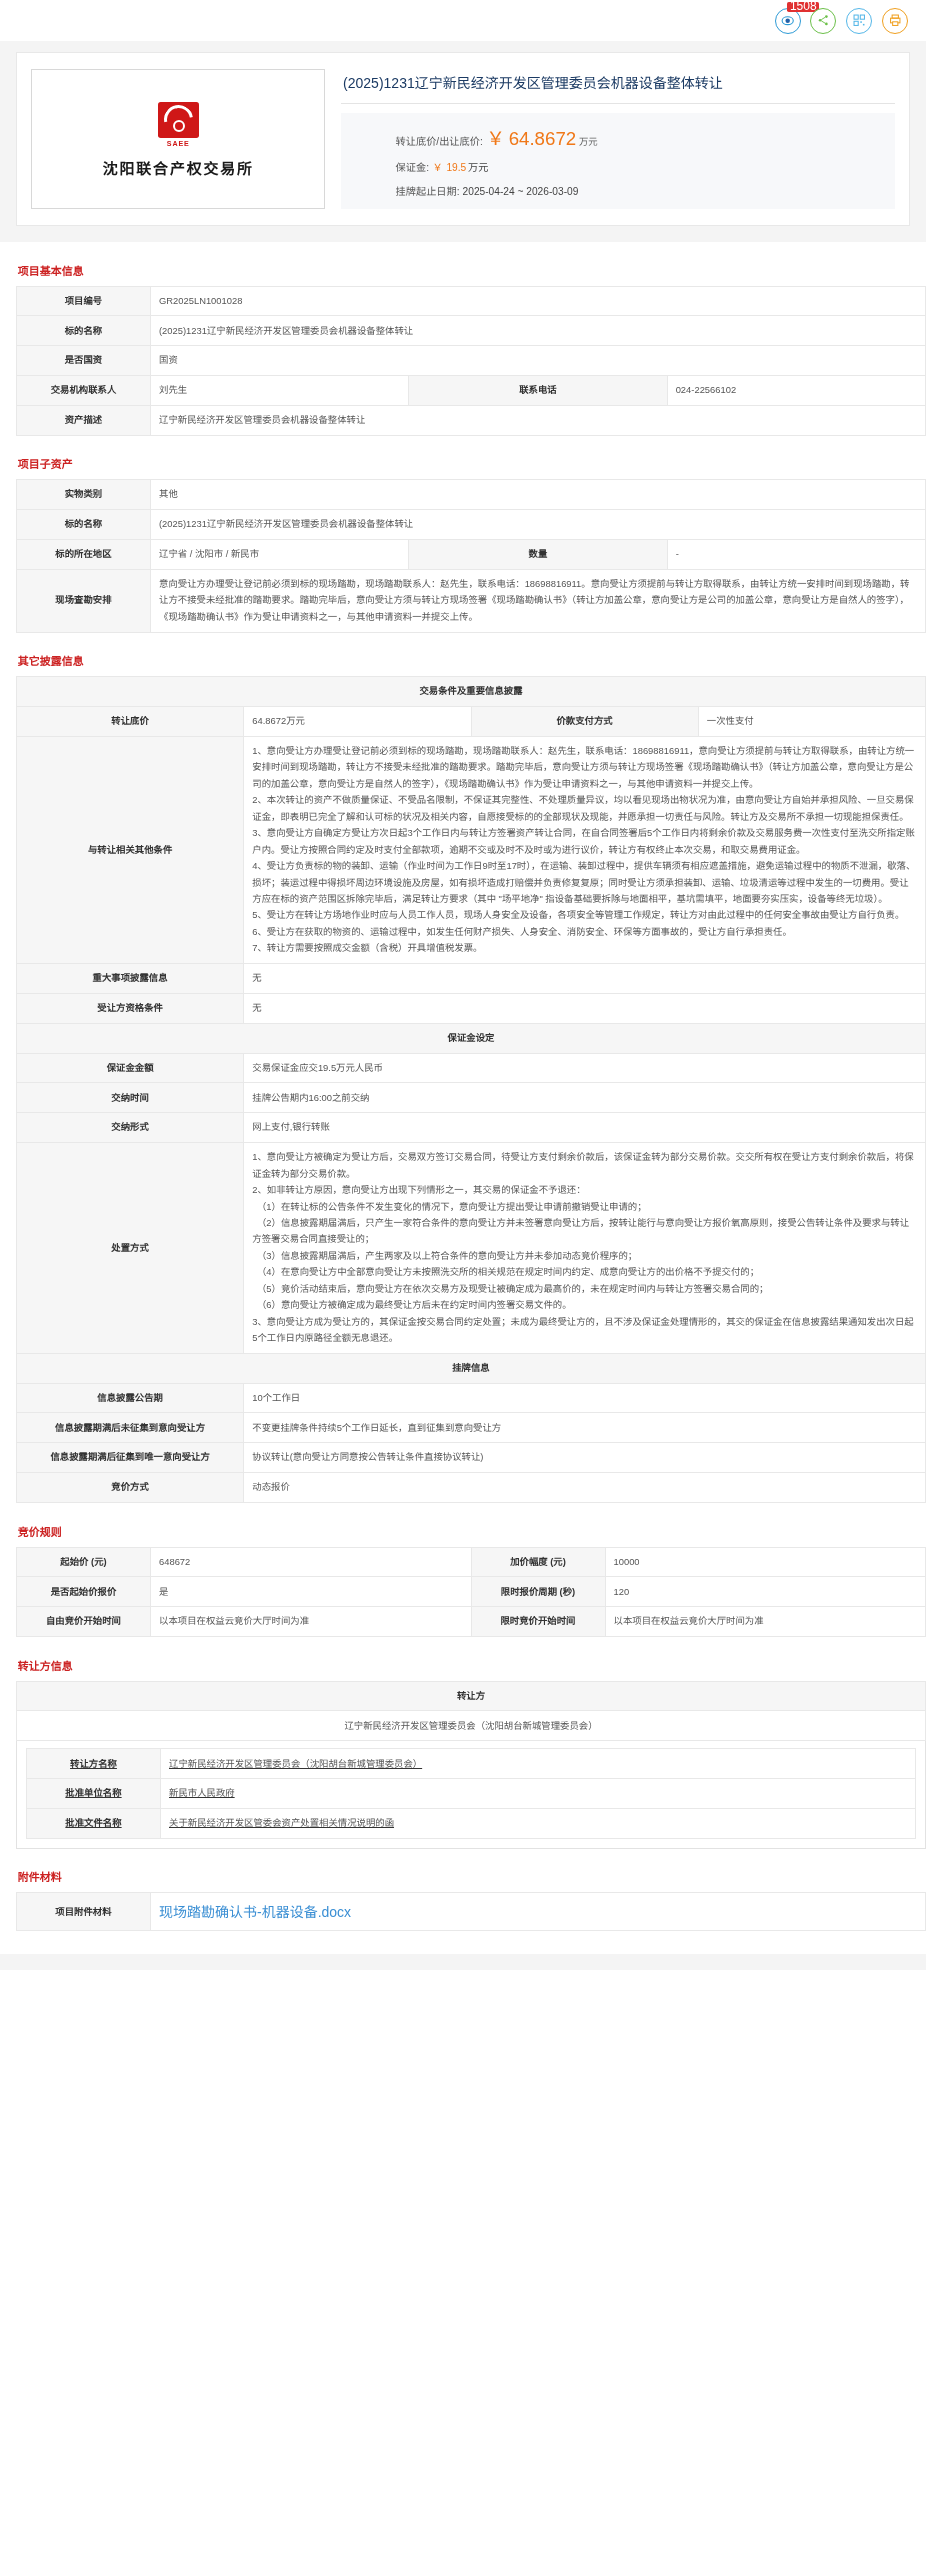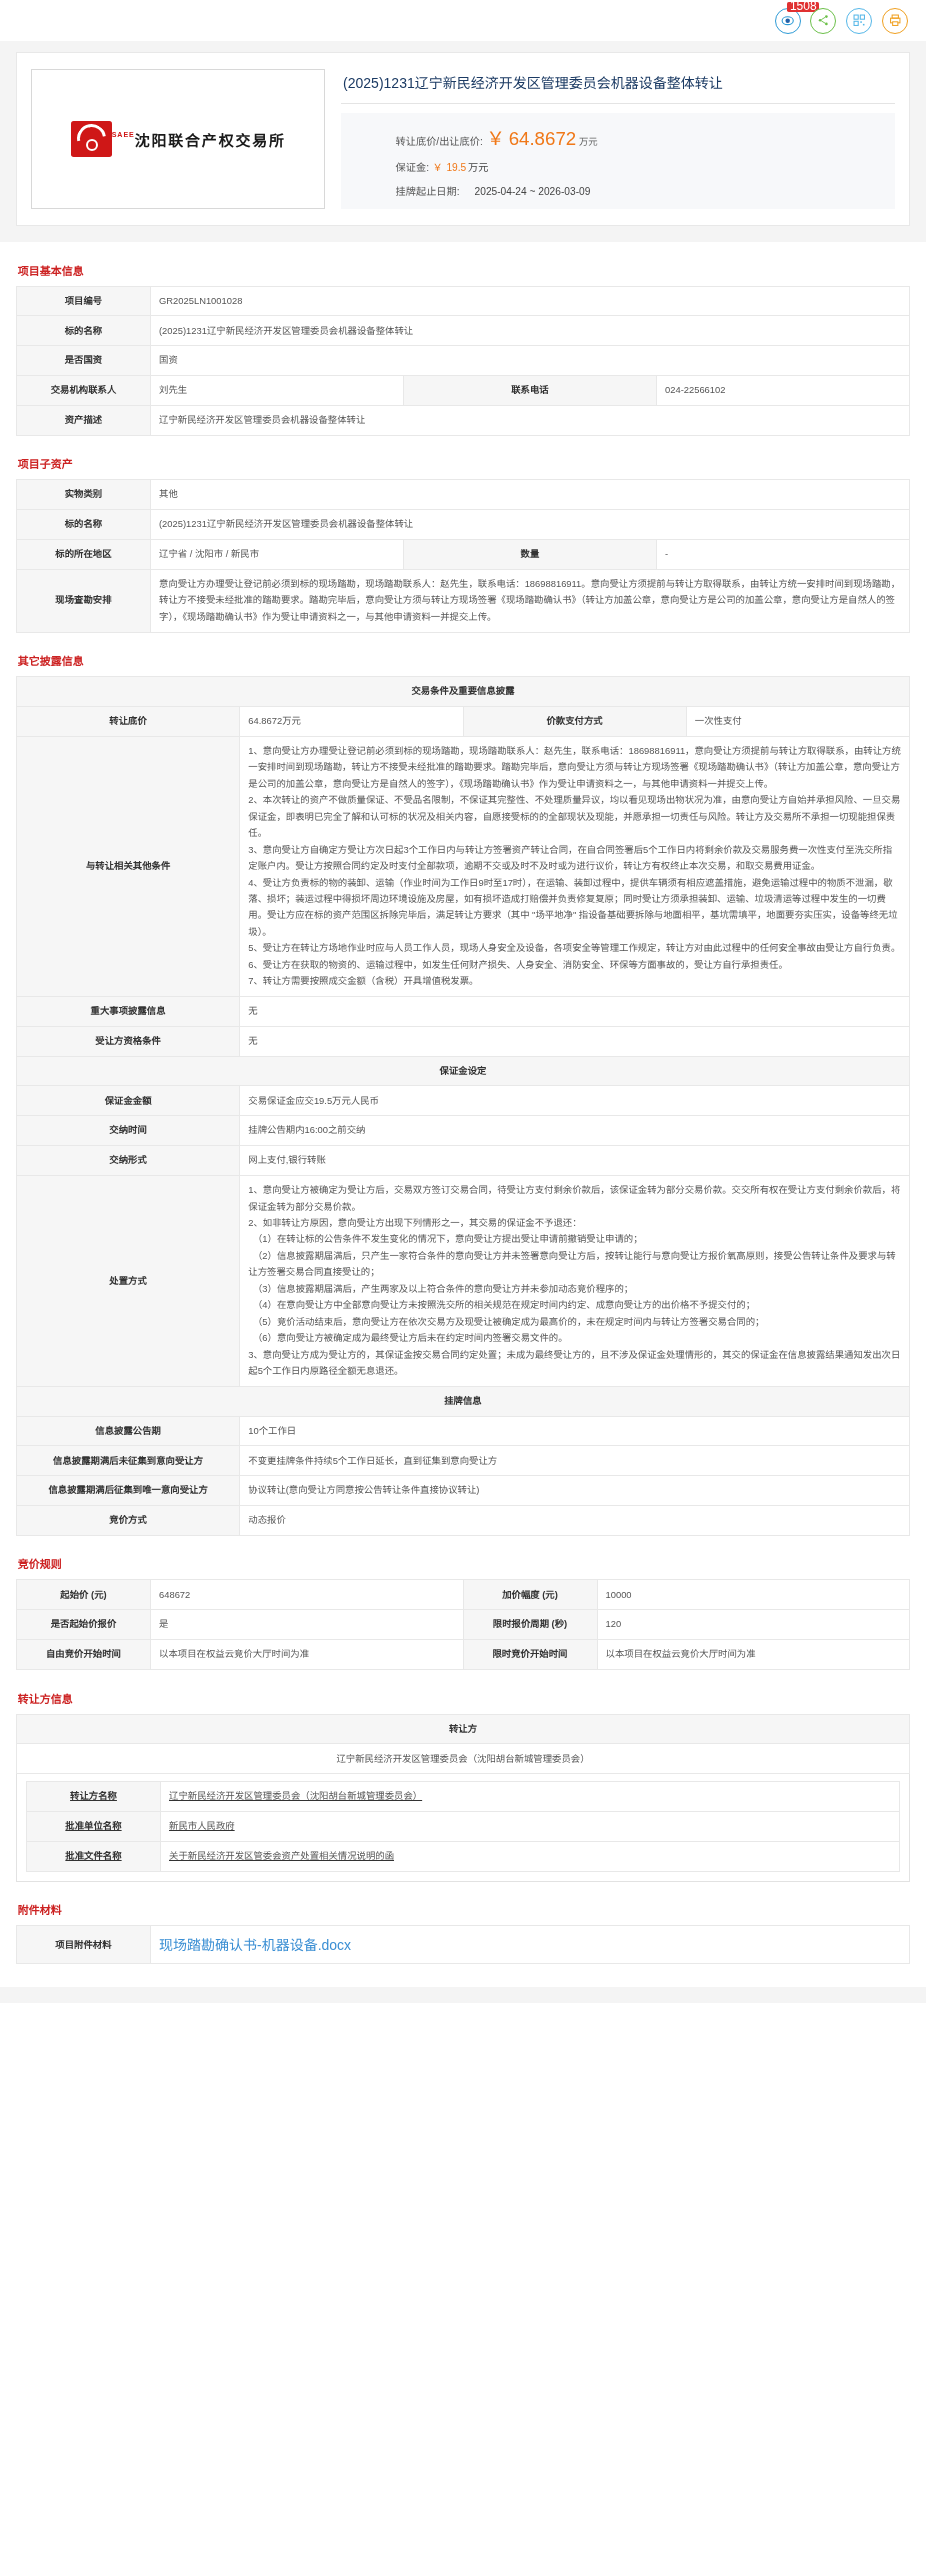--- a/index.html
+++ b/index.html
@@ -58,21 +58,21 @@
     display: flex;
     padding: 16px 14.3px;
     gap: 16px;
   }
   .logo-box {
     width: 294px;
     min-height: 105px;
     border: 0.9px solid #d8d8d8;
     background: #fff;
     display: flex;
-    flex-direction: row;
+    flex-direction: column;
     align-items: center;
     justify-content: center;
     padding: 9px 0 7.1px 0;
   }
   .logo-mark {
     width: 41px; height: 36px;
     background: #cf1717;
     border-radius: 2.7px;
     position: relative;
     display: flex; align-items: center; justify-content: center;
@@ -134,24 +134,24 @@
   .price-label { color: #555; margin-left: 40px; }
   .price-main {
     color: #f07818;
     font-size: 18.7px;
     font-weight: normal;
     margin-left: 3.6px;
   }
   .price-unit { color: #666; font-size: 9.4px; margin-left: 2.7px; }
   .dep-val { color: #f07818; font-size: 10.2px; margin-left: 3.6px; }
   .dep-unit { color: #444; font-size: 10.2px; margin-left: 1.8px; }
-  .date-val { color: #444; margin-left: 15px; }
+  .date-val { color: #444; margin-left: 3px; }
 
   
-  .content { padding: 0 16px 23px 16px; background: #fff; }
+  .content { padding: 0 0 23px 16px; background: #fff; }
   .sec-title {
     color: #cc2222;
     font-size: 11px;
     font-weight: bold;
     margin: 19.6px 0 8px 1.8px;
   }
   table.t {
     width: 100%;
     border-collapse: collapse;
     border: 0.9px solid #e2e2e2;

